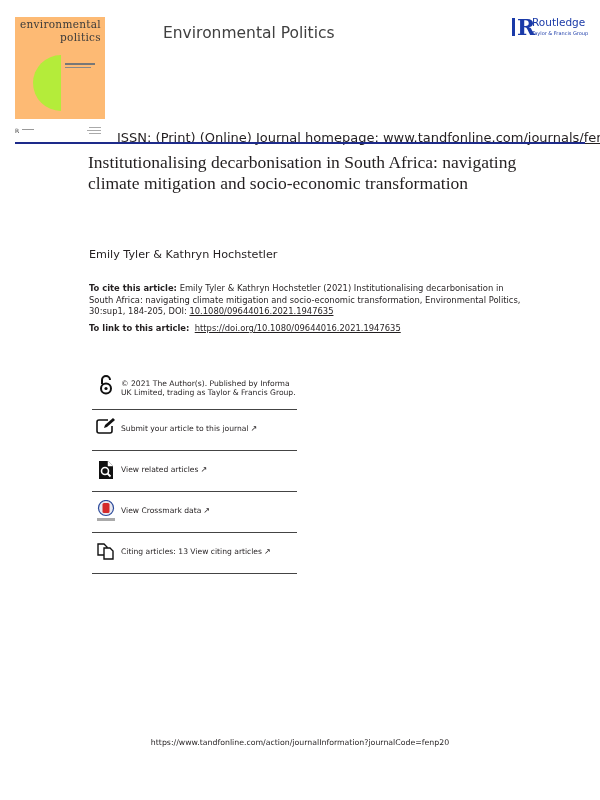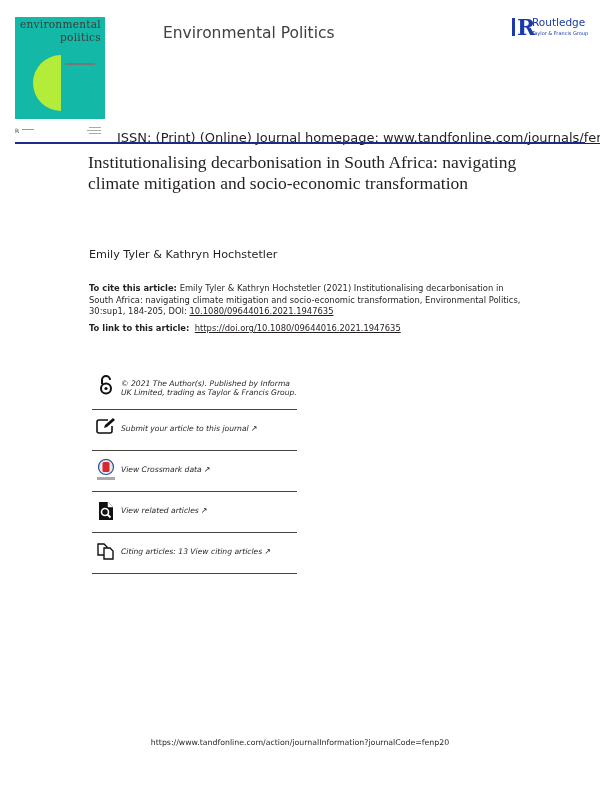--- a/index.html
+++ b/index.html
@@ -1,21 +1,21 @@
 <!DOCTYPE html>
 <html><head>
 <meta charset="utf-8">
 <style>
   html, body { margin:0; padding:0; }
   body { width:600px; height:800px; background:#ffffff; position:relative; overflow:hidden;
          font-family:"DejaVu Sans", "Liberation Sans", sans-serif; color:#231f20; }
   .abs { position:absolute; }
 
   
-  .cover { left:15px; top:17px; width:90px; height:102px; background:#14b8a6; overflow:hidden; }
+  .cover { left:15px; top:17px; width:90px; height:102px; background:#fdba74; overflow:hidden; }
   .cover-word1 { position:absolute; right:4px; top:1px; font-family:"DejaVu Serif","Liberation Serif",serif;
                  font-size:10.5px; color:#3a3a3a; letter-spacing:0.3px; }
   .cover-word2 { position:absolute; right:4px; top:14px; font-family:"DejaVu Serif","Liberation Serif",serif;
                  font-size:10.5px; color:#3a3a3a; letter-spacing:0.3px; }
   .cover-semi { position:absolute; left:18px; top:38px; width:56px; height:56px; }
   .cover-semi .half { position:absolute; left:0; top:0; width:28px; height:56px; background:#b4ec3a;
                       border-radius:28px 0 0 28px; }
   .cover-tiny { position:absolute; left:50px; top:46px; width:30px; height:1.5px; background:#777; }
   .cover-tiny2 { position:absolute; left:50px; top:50px; width:26px; height:1px; background:#888; }
   .cover-foot { left:15px; top:126px; width:90px; height:12px; }
@@ -42,21 +42,21 @@
                    font-weight:normal; font-size:17.5px; line-height:21px; color:#231f20; }
   .authors { left:89px; top:248px; font-size:11.2px; color:#231f20; }
 
   .cite { left:89px; top:283px; width:440px; font-size:8.4px; line-height:11.6px; color:#231f20; }
   .cite b, .link b { font-weight:bold; }
   .cite a, .link a { color:#231f20; text-decoration:underline; }
   .link { left:89px; top:323px; font-size:8.4px; color:#231f20; white-space:nowrap; }
 
   
   .info { left:92px; top:369px; width:205px; }
-  .info-row { position:relative; height:41px; border-bottom:1.3px solid #444; box-sizing:border-box;font-style:italic; }
+  .info-row { position:relative; height:41px; border-bottom:1.3px solid #444; box-sizing:border-box; }
   .info-row:first-child { height:41px; }
   .info-icon { position:absolute; left:4px; top:6px; width:20px; height:20px; display:flex; align-items:center; justify-content:center; }
   .info-text { position:absolute; left:29px; top:9px; width:178px; font-size:7.6px; line-height:9.4px; color:#231f20; }
   .ext { font-size:8px; margin-left:2px; }
 
   .footer { left:0; top:737px; width:600px; text-align:center; font-size:7.8px; line-height:11px; color:#231f20; }
 </style>
 </head>
 <body>
 
@@ -116,38 +116,38 @@
     <span class="info-icon">
       <svg width="20" height="18" viewBox="0 0 20 18">
           <path d="M12 3H3a2 2 0 0 0-2 2v9a2 2 0 0 0 2 2h11a2 2 0 0 0 2-2V9" fill="none" stroke="#111" stroke-width="1.6"></path>
           <path d="M8 11l1-3 8-7 2 2-8 7z" fill="#111"></path>
         </svg>
     </span>
     <div class="info-text" style="top:14px"><span>Submit your article to this journal</span><span class="ext">↗</span></div>
   </div>
   <div class="info-row">
     <span class="info-icon" style="top:9px">
-      <svg width="18" height="22" viewBox="0 0 18 22">
-          <circle cx="9" cy="8" r="7.5" fill="#e8e8f0" stroke="#2c4a9a" stroke-width="1.2"></circle>
-          <rect x="5.5" y="3" width="7" height="10" rx="1.5" fill="#d42a2a"></rect>
-          <rect x="0" y="18" width="18" height="3" fill="#555" opacity="0.5"></rect>
-        </svg>
-    </span>
-    <div class="info-text" style="top:14px"><span>View Crossmark data</span><span class="ext">↗</span></div>
-  </div>
-  <div class="info-row">
-    <span class="info-icon" style="top:9px">
       <svg width="16" height="20" viewBox="0 0 16 20">
           <path d="M1 1h9l5 5v13H1z" fill="#111"></path>
           <path d="M10 1v5h5" fill="#fff" stroke="#fff" stroke-width="0.5"></path>
           <circle cx="7" cy="11" r="3.5" fill="none" stroke="#fff" stroke-width="1.6"></circle>
           <path d="M9.5 13.5l3 3" stroke="#fff" stroke-width="1.8"></path>
         </svg>
     </span>
     <div class="info-text" style="top:14px"><span>View related articles</span><span class="ext">↗</span></div>
+  </div>
+  <div class="info-row">
+    <span class="info-icon" style="top:9px">
+      <svg width="18" height="22" viewBox="0 0 18 22">
+          <circle cx="9" cy="8" r="7.5" fill="#e8e8f0" stroke="#2c4a9a" stroke-width="1.2"></circle>
+          <rect x="5.5" y="3" width="7" height="10" rx="1.5" fill="#d42a2a"></rect>
+          <rect x="0" y="18" width="18" height="3" fill="#555" opacity="0.5"></rect>
+        </svg>
+    </span>
+    <div class="info-text" style="top:14px"><span>View Crossmark data</span><span class="ext">↗</span></div>
   </div>
   <div class="info-row">
     <span class="info-icon" style="top:8px">
       <svg width="20" height="20" viewBox="0 0 20 20">
           <path d="M2 3h6l3 3v8H2z" fill="#fff" stroke="#111" stroke-width="1.4"></path>
           <path d="M8 7h6l3 3v8H8z" fill="#fff" stroke="#111" stroke-width="1.4"></path>
         </svg>
     </span>
     <div class="info-text" style="top:14px"><span>Citing articles: 13 View citing articles</span><span class="ext">↗</span></div>
   </div>

